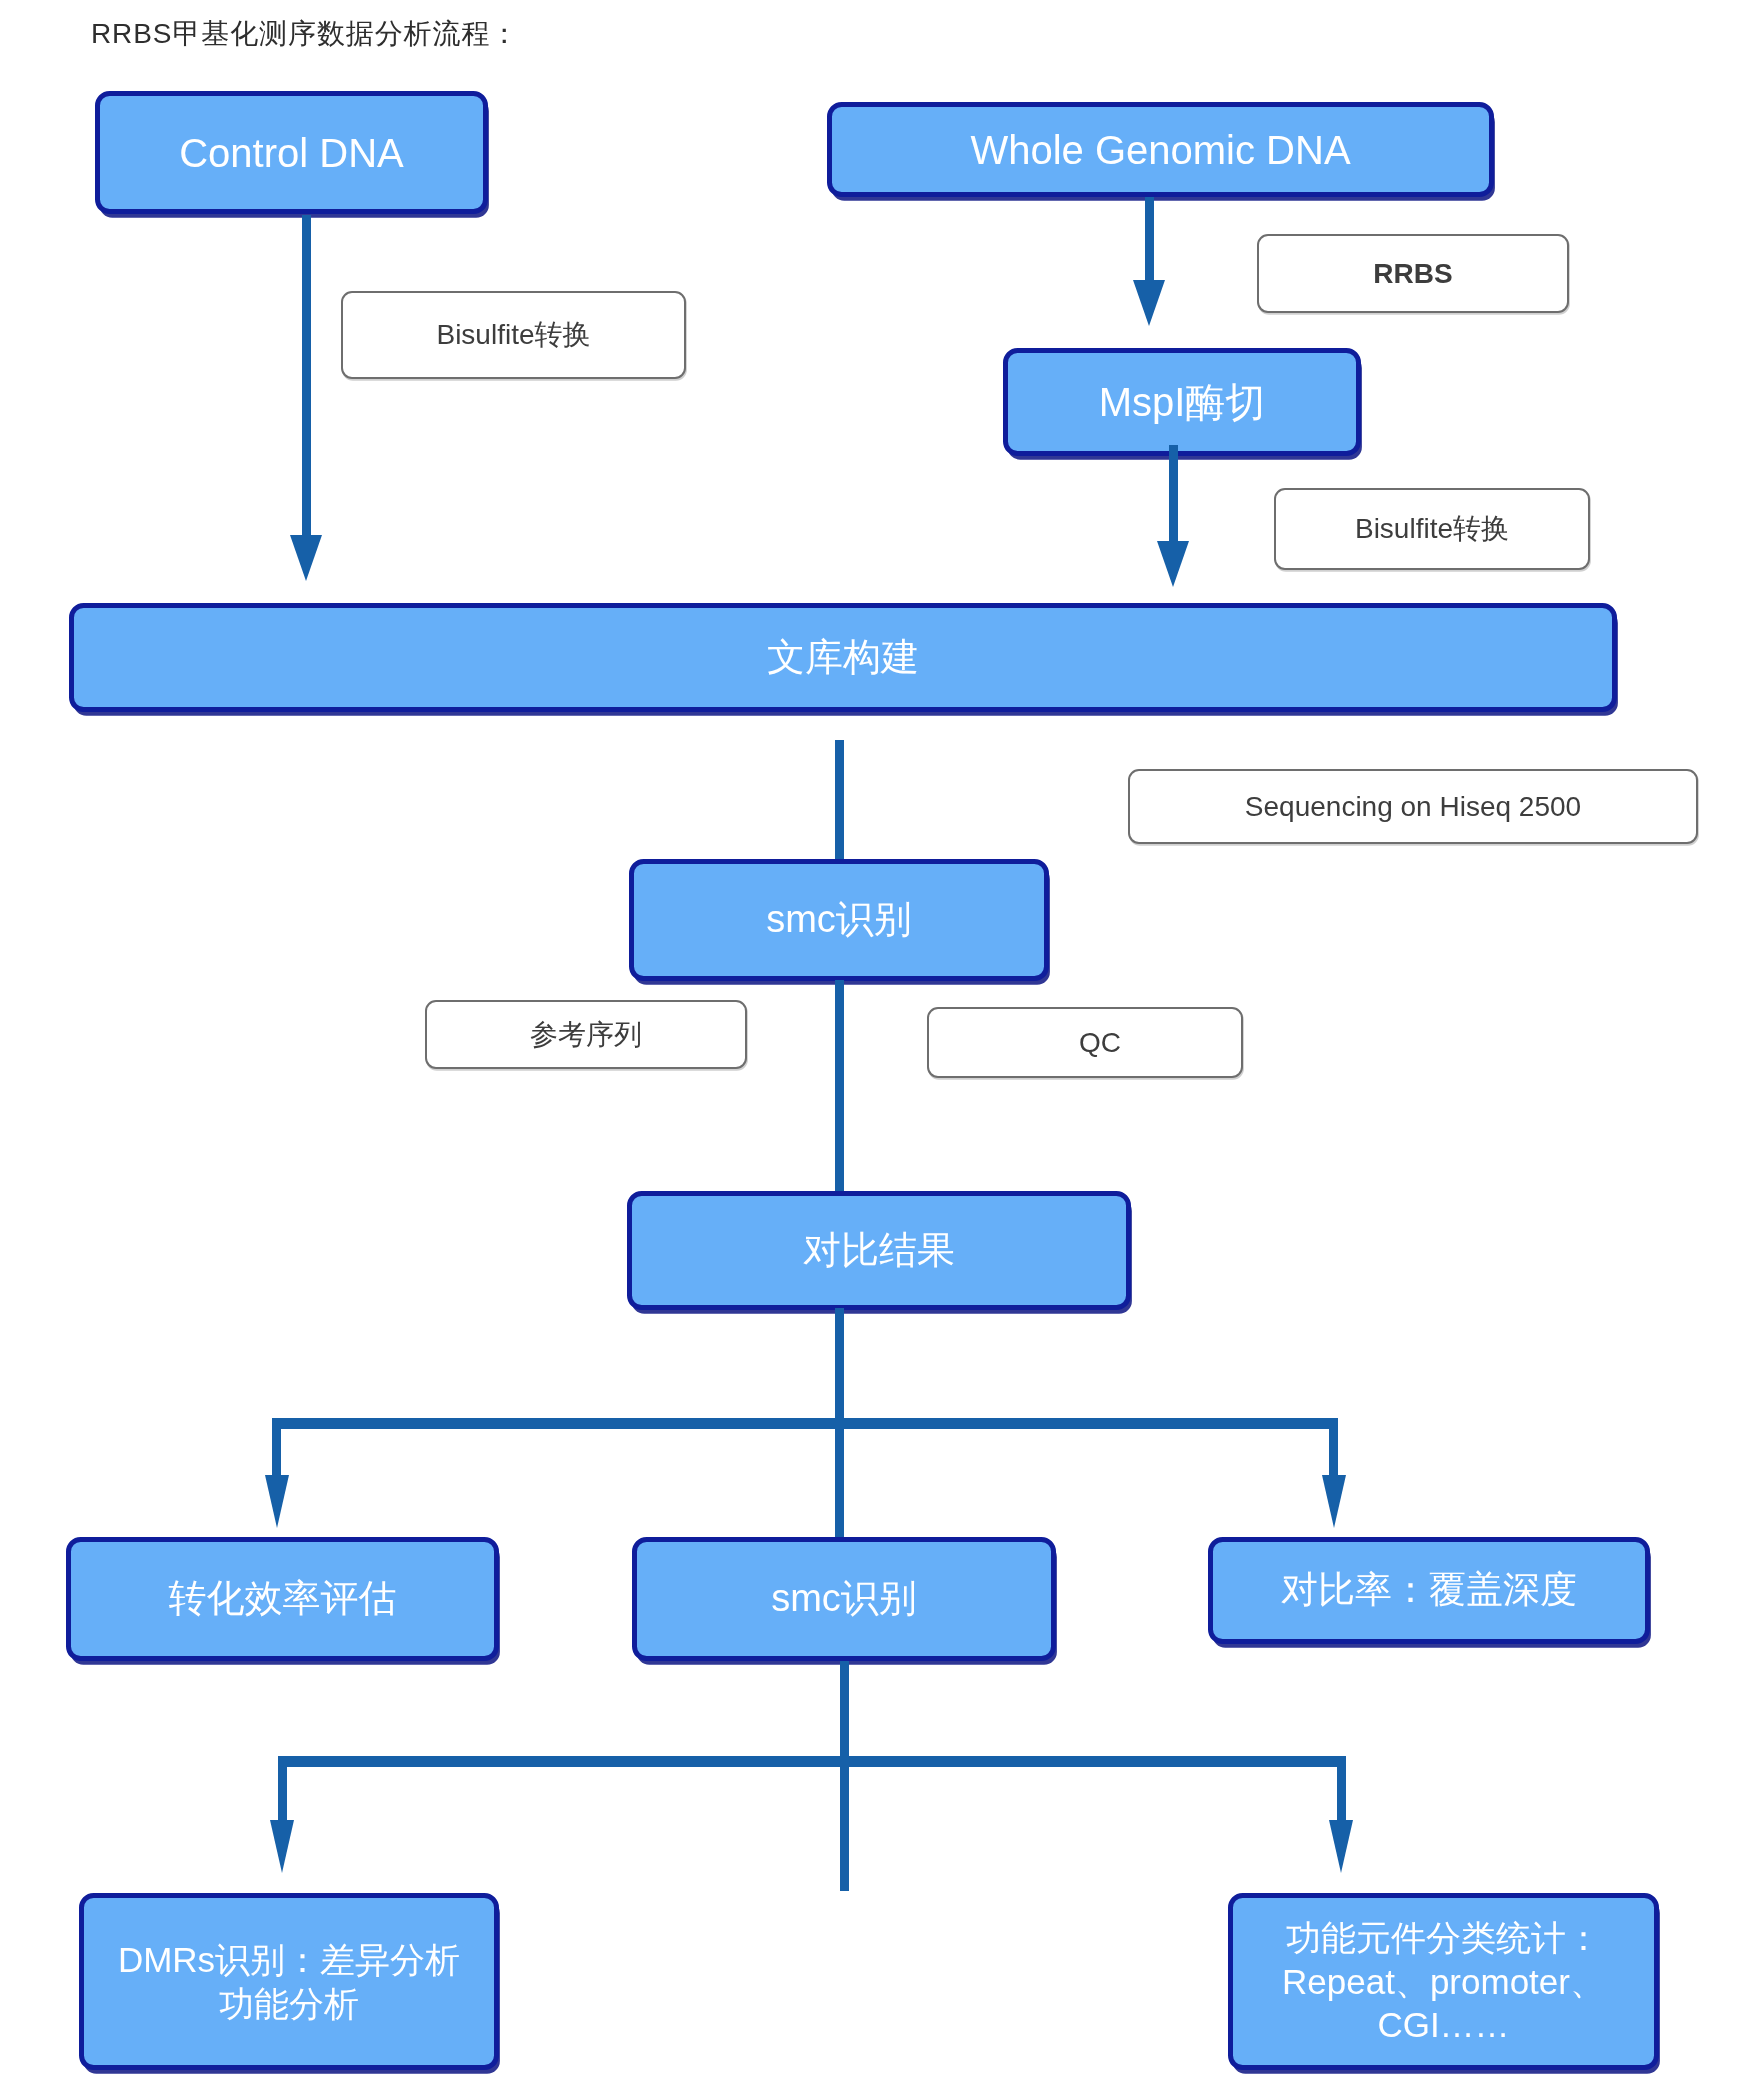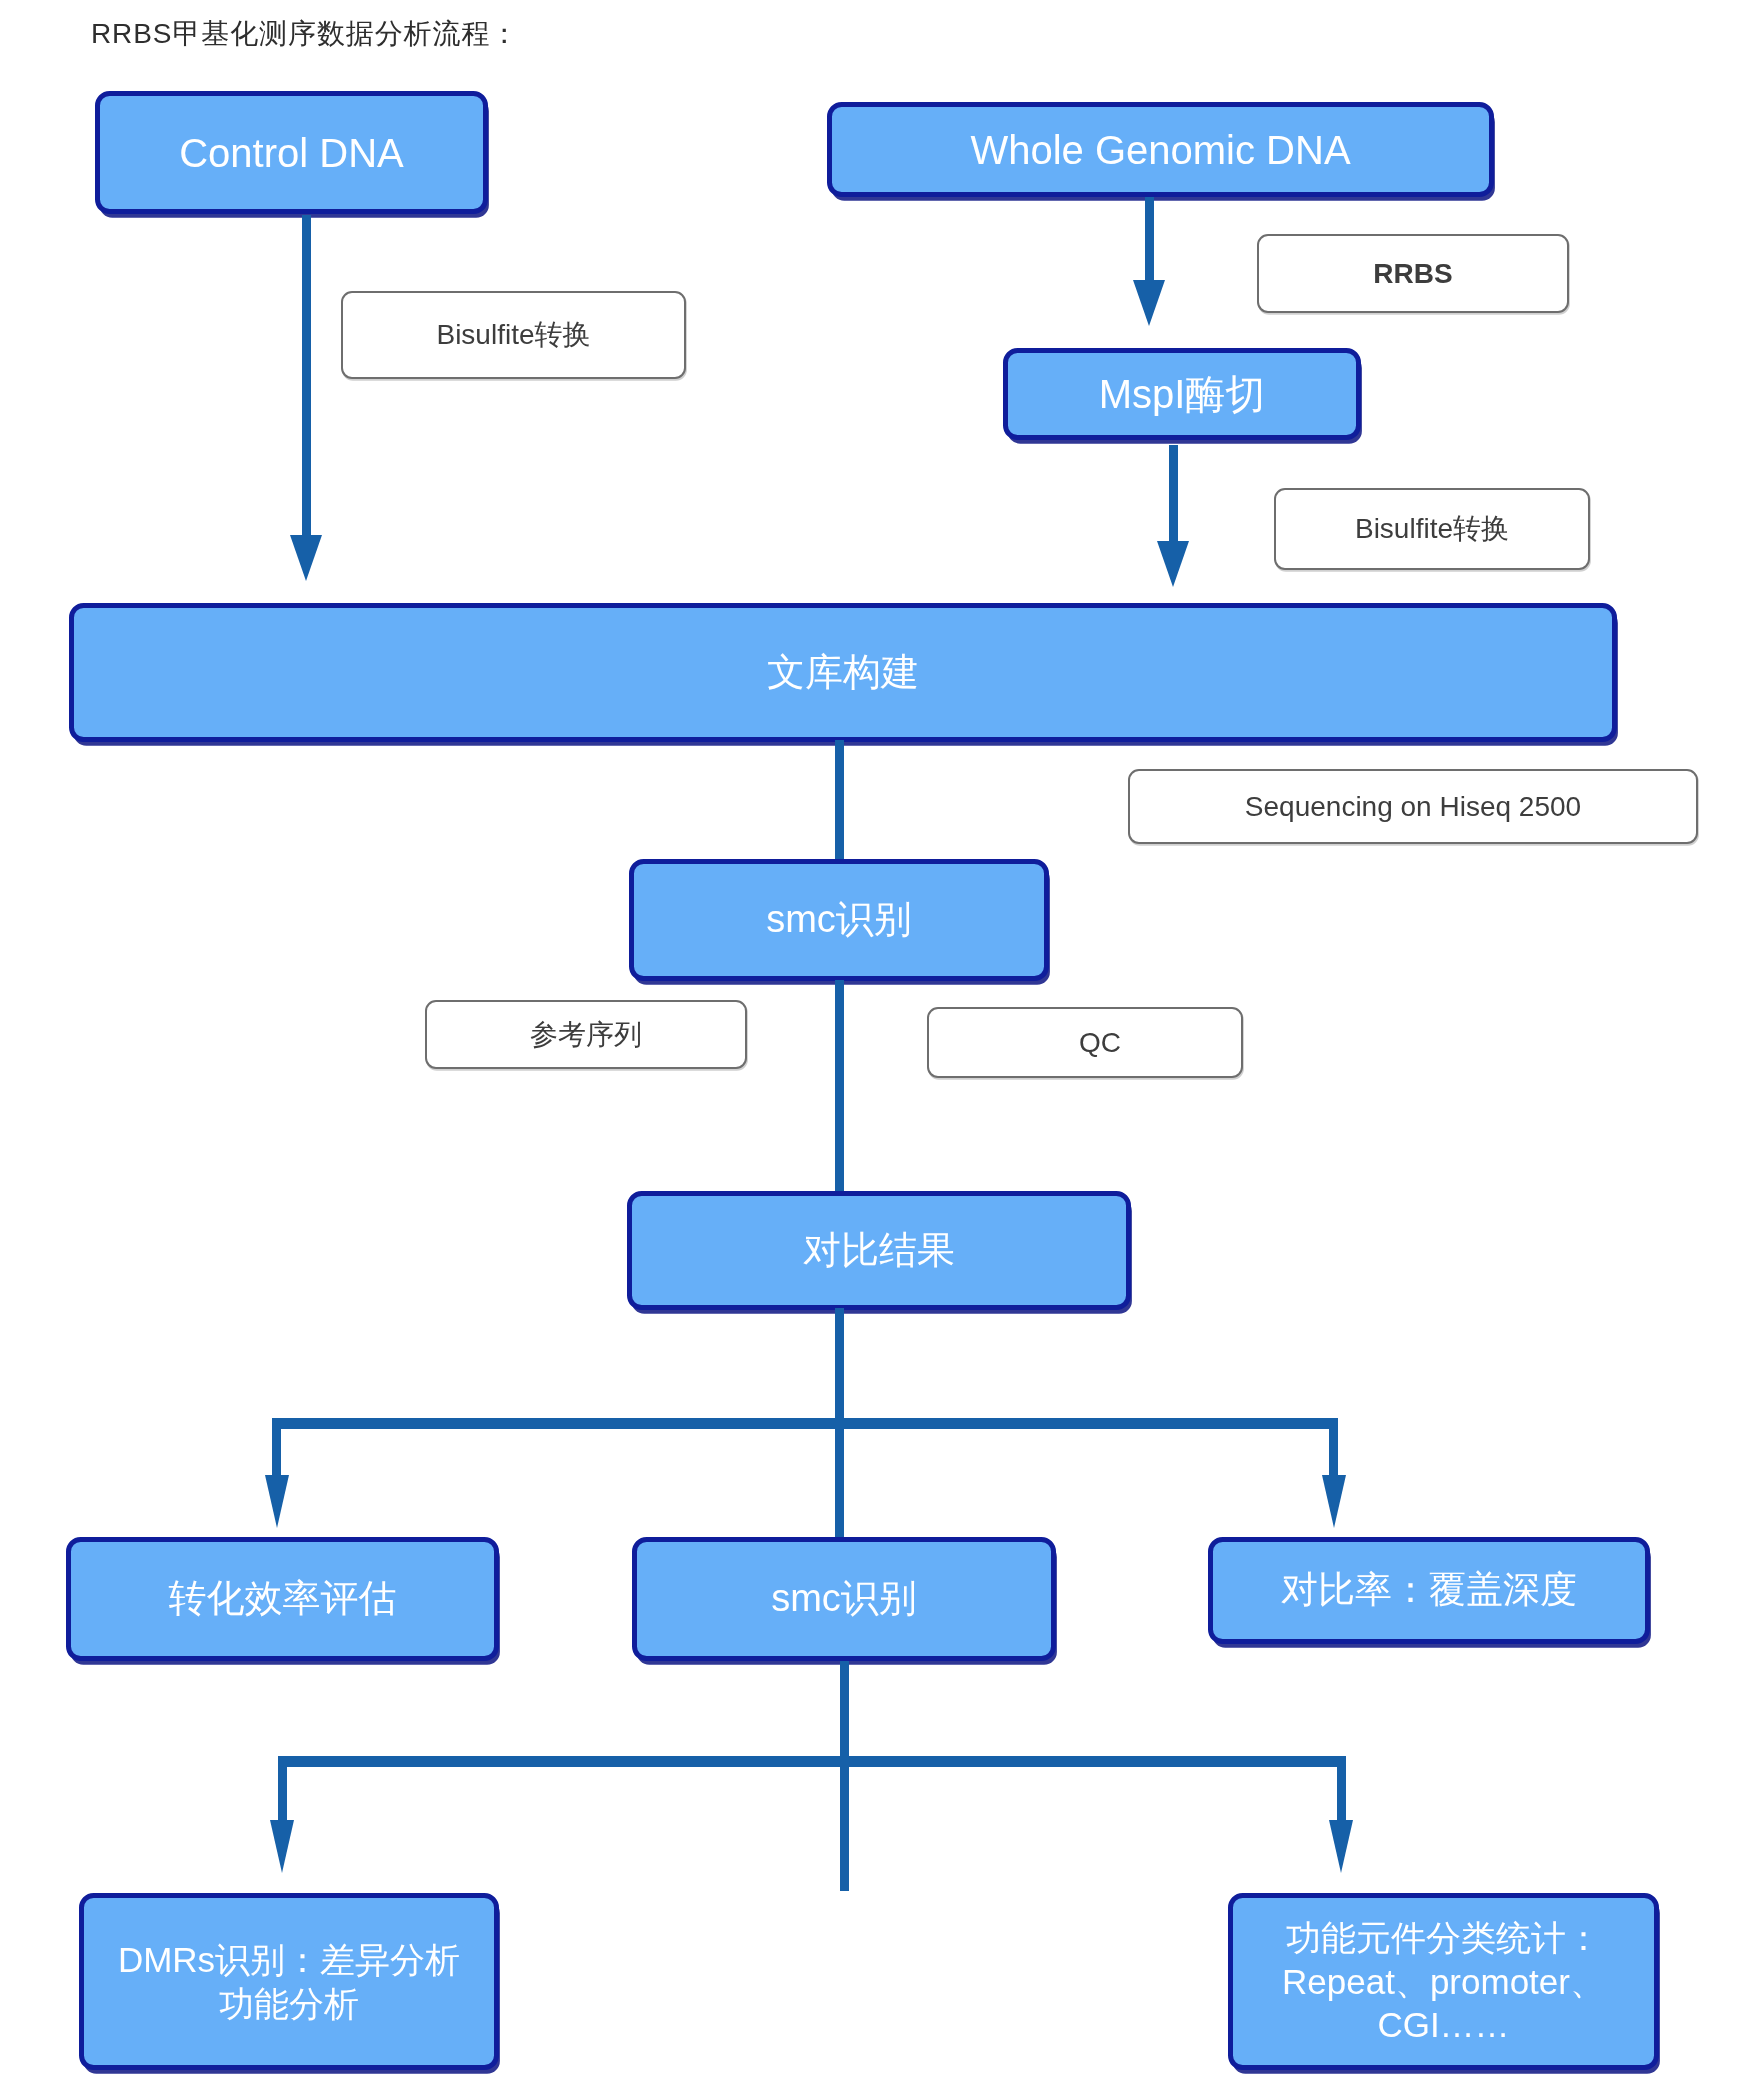--- a/index.html
+++ b/index.html
@@ -56,32 +56,32 @@
   <div class="arrowhead" style="left:1133px;top:280px;"></div>
 
   <div class="label-box" style="left:1257px;top:234px;width:312px;height:79px;font-weight:bold;">
     <span>RRBS</span>
   </div>
 
   <div class="label-box" style="left:341px;top:291px;width:345px;height:88px;">
     <span>Bisulfite转换</span>
   </div>
 
-  <div class="node" style="left:1003px;top:348px;width:358px;height:92px;font-size:40px;">
+  <div class="node" style="left:1003px;top:348px;width:358px;height:108px;font-size:40px;">
     <span>MspI酶切</span>
   </div>
 
   <div class="vline" style="left:1169px;top:445px;height:98px;"></div>
   <div class="arrowhead" style="left:1157px;top:541px;"></div>
 
   <div class="label-box" style="left:1274px;top:488px;width:316px;height:82px;">
     <span>Bisulfite转换</span>
   </div>
 
-  <div class="node" style="left:69px;top:603px;width:1548px;height:139px;">
+  <div class="node" style="left:69px;top:603px;width:1548px;height:109px;">
     <span>文库构建</span>
   </div>
 
   <div class="vline" style="left:835px;top:740px;height:122px;"></div>
 
   <div class="label-box" style="left:1128px;top:769px;width:570px;height:75px;">
     <span>Sequencing on Hiseq 2500</span>
   </div>
 
   <div class="node" style="left:629px;top:859px;width:420px;height:122px;">

